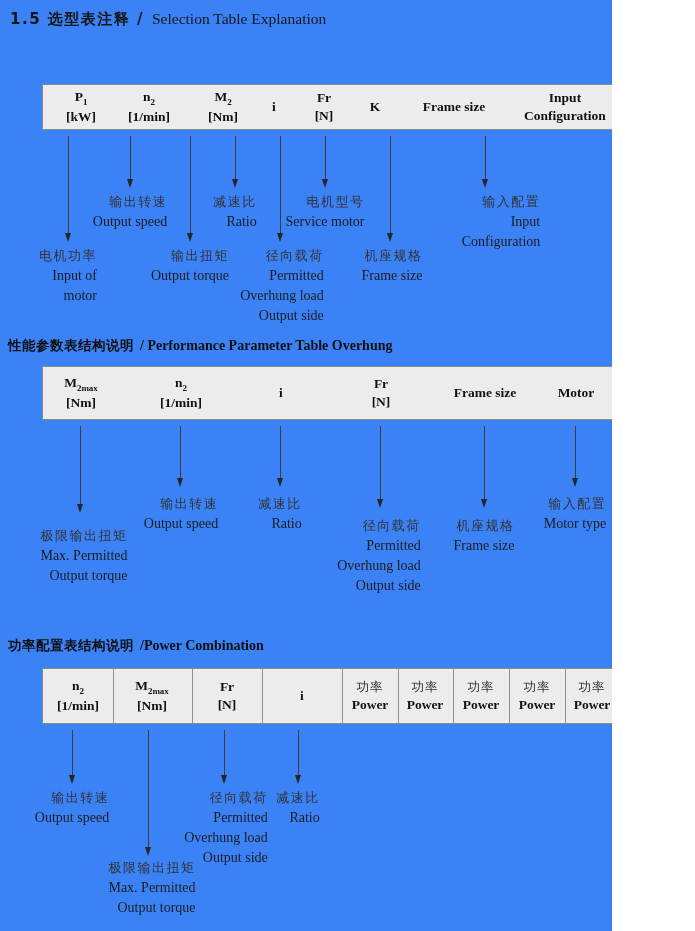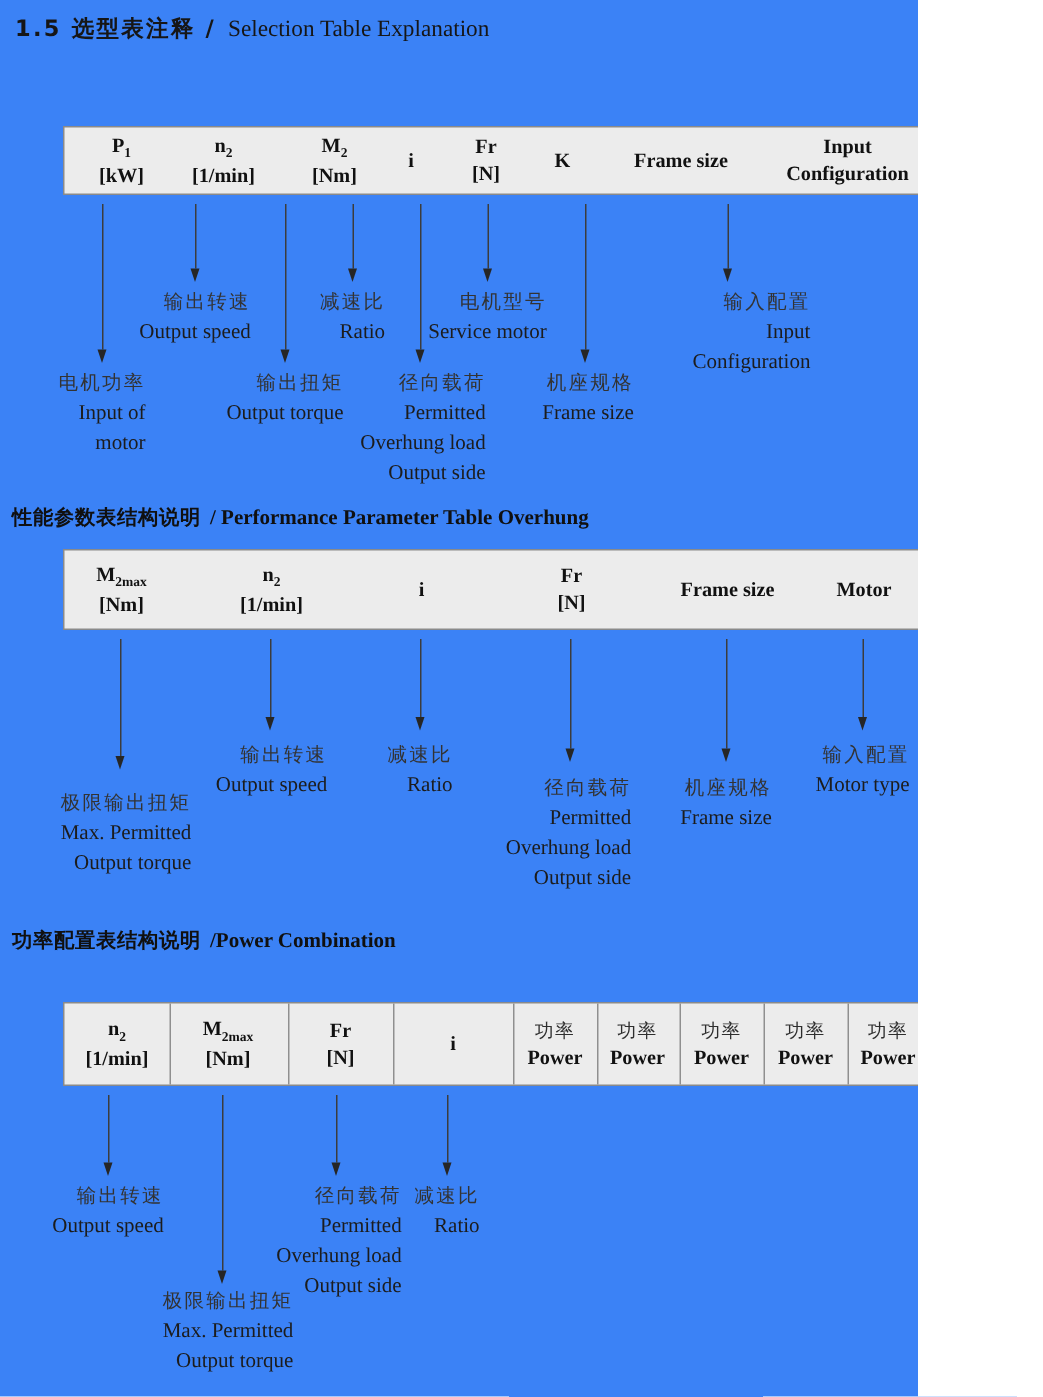--- a/index.html
+++ b/index.html
@@ -184,21 +184,21 @@
     </div>
   <div class="co" style="left:484px;top:516px">
       <div>机座规格</div>
       <div>Frame size</div>
     </div>
   <div class="co" style="left:575px;top:494px">
       <div>输入配置</div>
       <div>Motor type</div>
     </div>
 
-  <div class="shead" style="top:618px">
+  <div class="shead" style="top:636px">
     <span class="h-zh">功率配置表结构说明</span>
     <span class="h-en">/Power Combination</span>
   </div>
 
   <div class="tbl" style="left:42px;top:668px;width:634px;height:56px">
     <div class="th" style="left:35px">
         <div class="l1"><span>n</span><sub>2</sub></div>
         <div class="l2">[1/min]</div>
       </div>
     <div class="th" style="left:109px">

